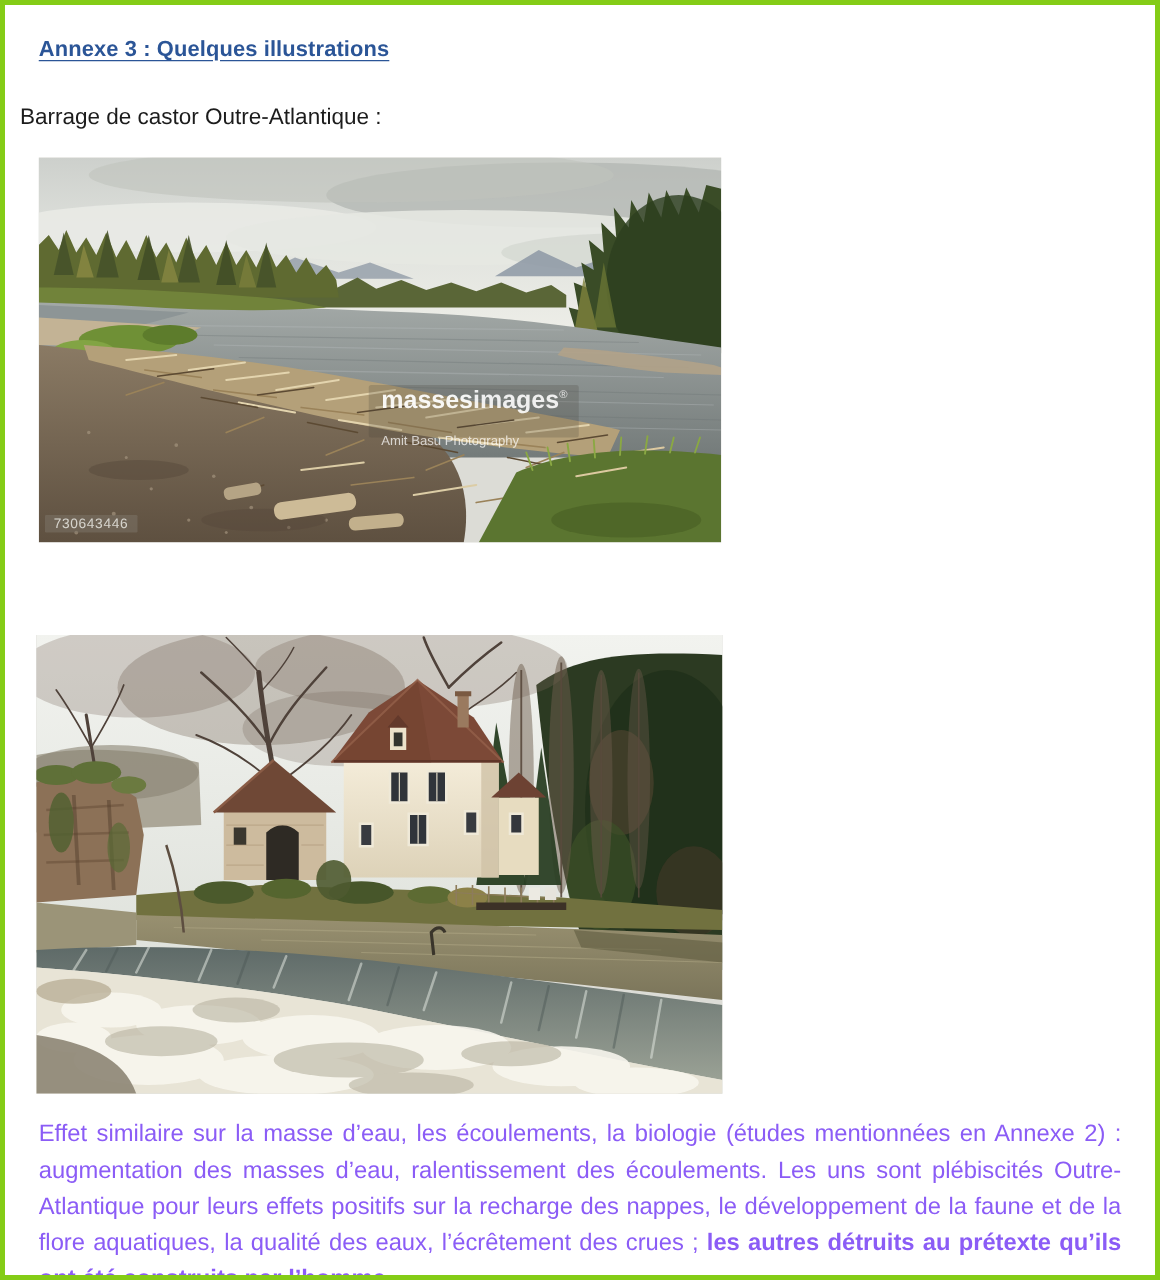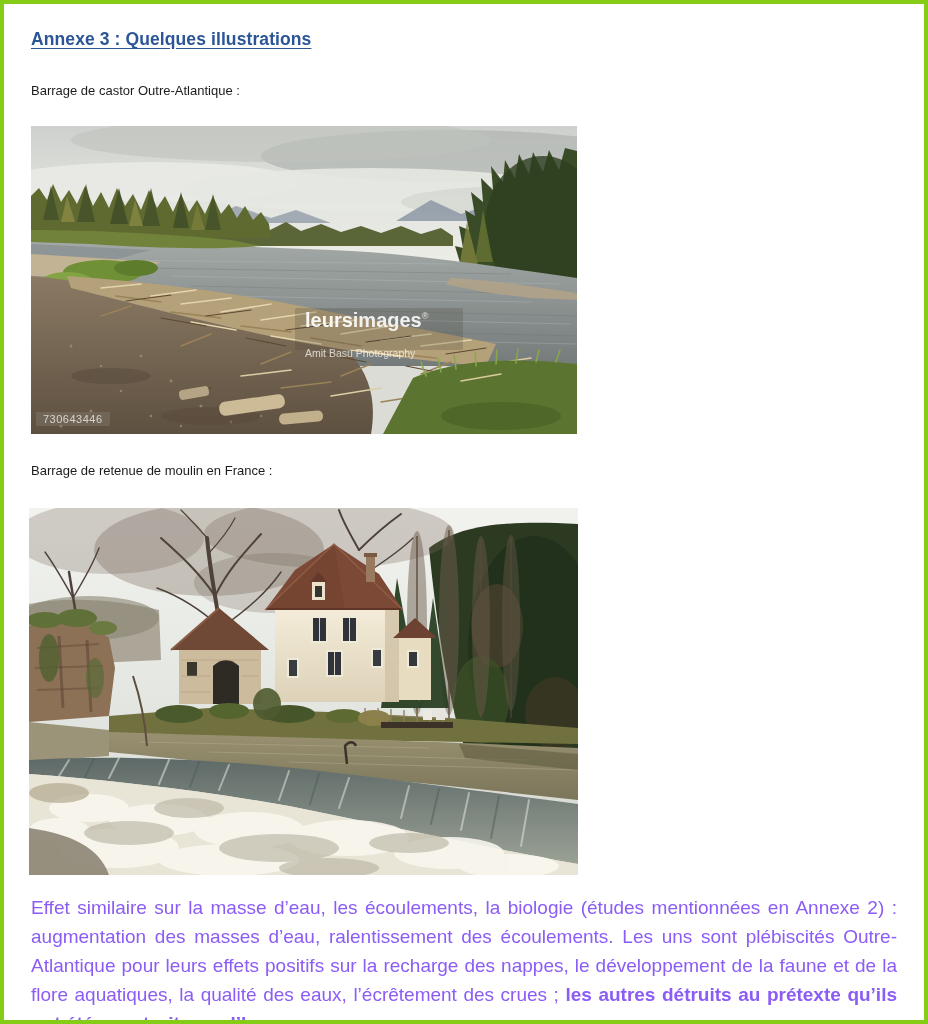--- a/index.html
+++ b/index.html
@@ -16,22 +16,22 @@
   .doc-title{
     position:absolute;left:27px;top:25px;
     font-size:17.5px;font-weight:700;
     color:#2B5597;
     text-decoration:underline;
     text-underline-offset:3px;
     letter-spacing:.1px;
     margin:0;
   }
   .caption{
-    position:absolute;left:27px;
-    font-size:13px;color:#1c1c1c;margin:0;text-align:center;
+    position:absolute;left:12px;
+    font-size:18px;color:#1c1c1c;margin:0;text-align:center;
   }
   .caption.c1{top:79px;}
   .caption.c2{top:459px;}
   .photo{position:absolute;overflow:hidden;background:#dcdcd6;}
   .photo svg{position:absolute;inset:0;display:block;}
   .photo.p1{left:27px;top:122px;width:546px;height:308px;}
   .photo.p2{left:25px;top:504px;width:549px;height:367px;}
   .watermark{
     position:absolute;left:264px;top:182px;
     width:168px;height:42px;
@@ -211,27 +211,26 @@
           <line x1="445" y1="240" x2="444" y2="226"></line>
         <line x1="465" y1="238" x2="466" y2="224"></line>
           <line x1="485" y1="237" x2="487" y2="223"></line>
         <line x1="505" y1="236" x2="508" y2="224"></line>
           <line x1="525" y1="236" x2="529" y2="224"></line>
       </g>
       <ellipse cx="470" cy="290" rx="60" ry="14" fill="#44591f" opacity=".5"></ellipse>
       <line x1="430" y1="255" x2="470" y2="248" stroke="#dcc9a0" stroke-width="1.5" stroke-linecap="round"></line>
     </svg>
     <div class="watermark">
-      <div class="wm-brand"><span class="wm-bold">leurs</span><span class="wm-light">images</span><span class="wm-reg">®</span></div>
+      <div class="wm-brand"><span class="wm-bold">masses</span><span class="wm-light">images</span><span class="wm-reg">®</span></div>
       <div class="wm-credit">Amit Basu Photography</div>
     </div>
     <div class="photo-id">730643446</div>
   </figure>
 
-  <p class="caption c2">Barrage de retenue de moulin en France :</p>
 
   <figure class="photo p2" style="margin:0;">
     <svg viewBox="0 0 549 367" width="549" height="367" preserveAspectRatio="none">
       <defs>
         <linearGradient id="ml-sky" x1="0" y1="0" x2="0" y2="1">
           <stop offset="0" stop-color="#f2f3ef"></stop>
             <stop offset="1" stop-color="#dfe2dc"></stop>
         </linearGradient>
         <linearGradient id="ml-water" x1="0" y1="0" x2="0" y2="1">
           <stop offset="0" stop-color="#989070"></stop>

